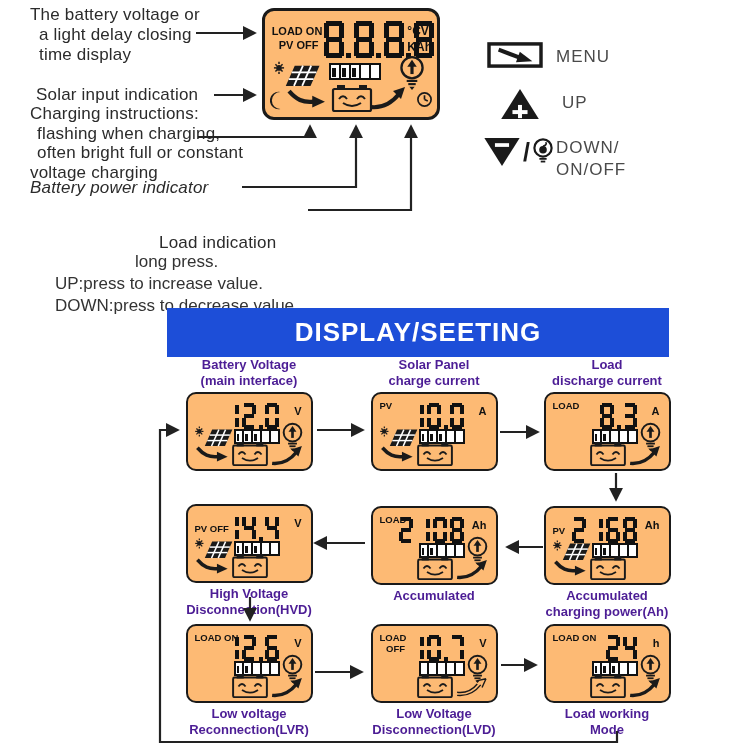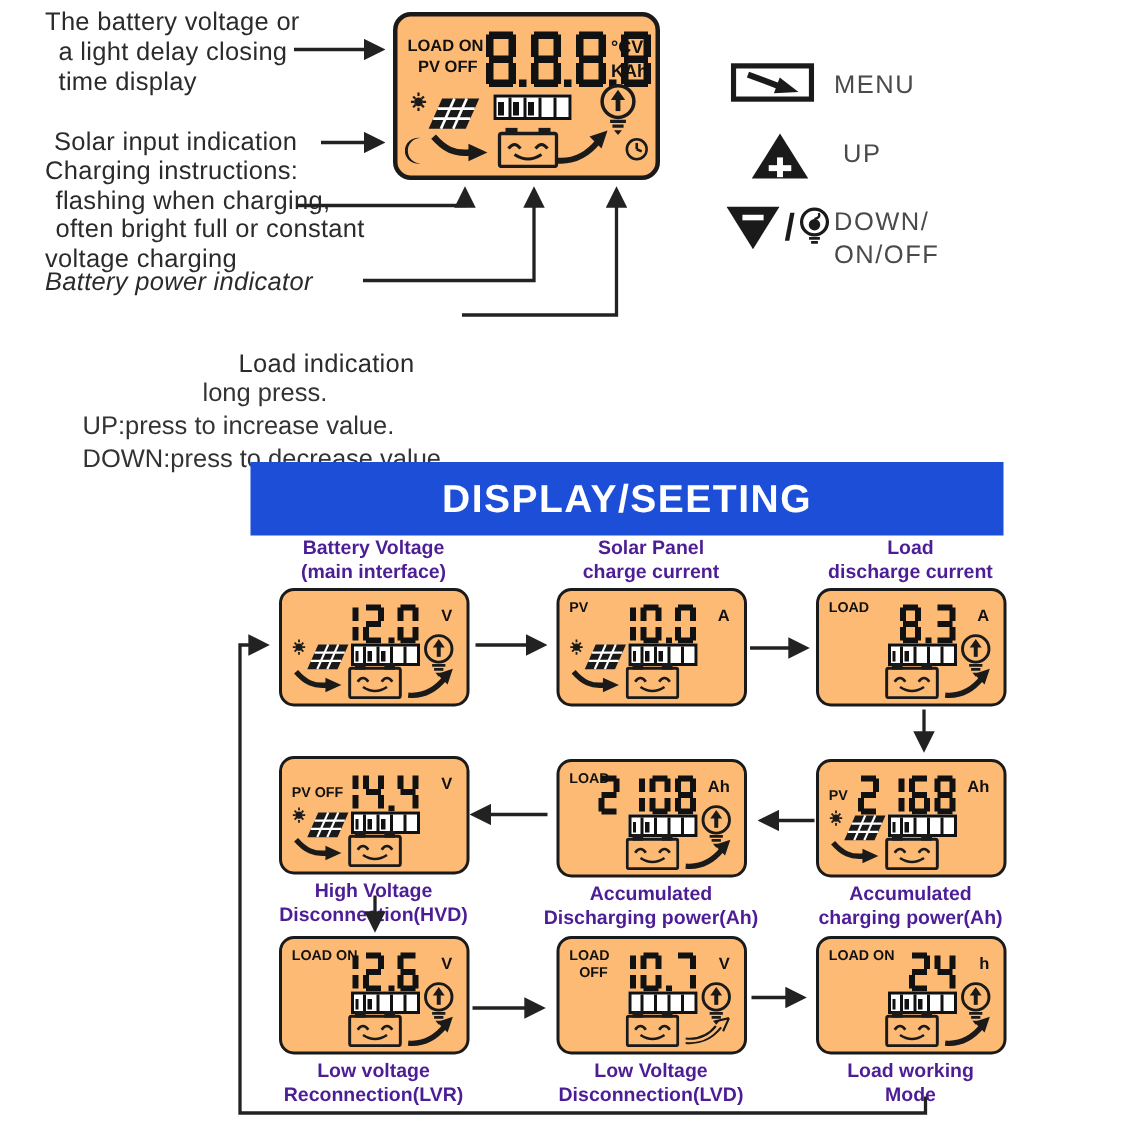--- a/index.html
+++ b/index.html
@@ -573,21 +573,20 @@
           </svg>
         </div>
       <div class="icon i-ad">
           <svg>
             <use href="#i-adis"></use>
           </svg>
         </div>
     </div>
     <div class="cap below">
       <div>Accumulated</div>
-        <div>Discharging power(Ah)</div>
     </div>
   </div>
   <div class="cell c5">
     <div class="lcd">
       <div class="st st-mid">PV</div>
       <div class="val digits dig-sm">
           <span class="sd">
             <span class="sg sga"></span>
             <span class="sg sgb"></span>
             <span class="sg sgg"></span>

